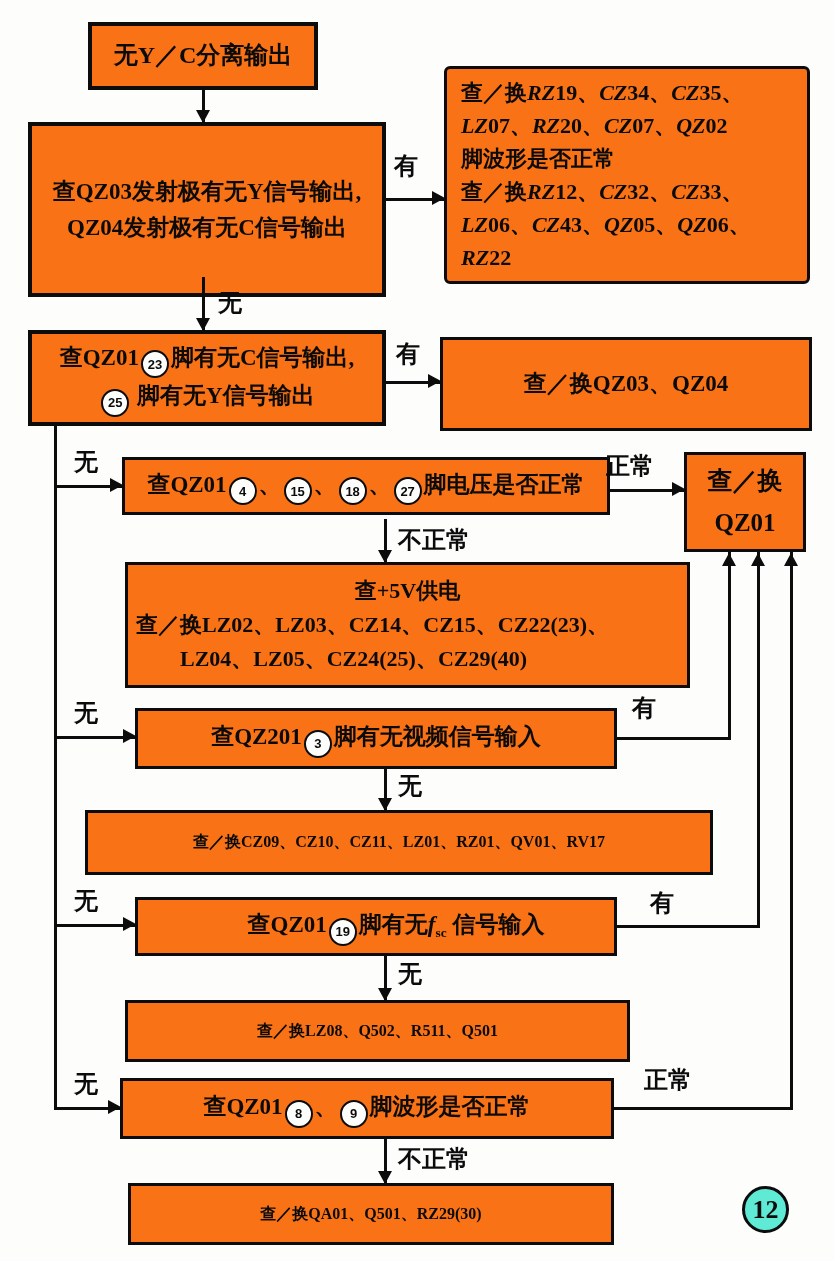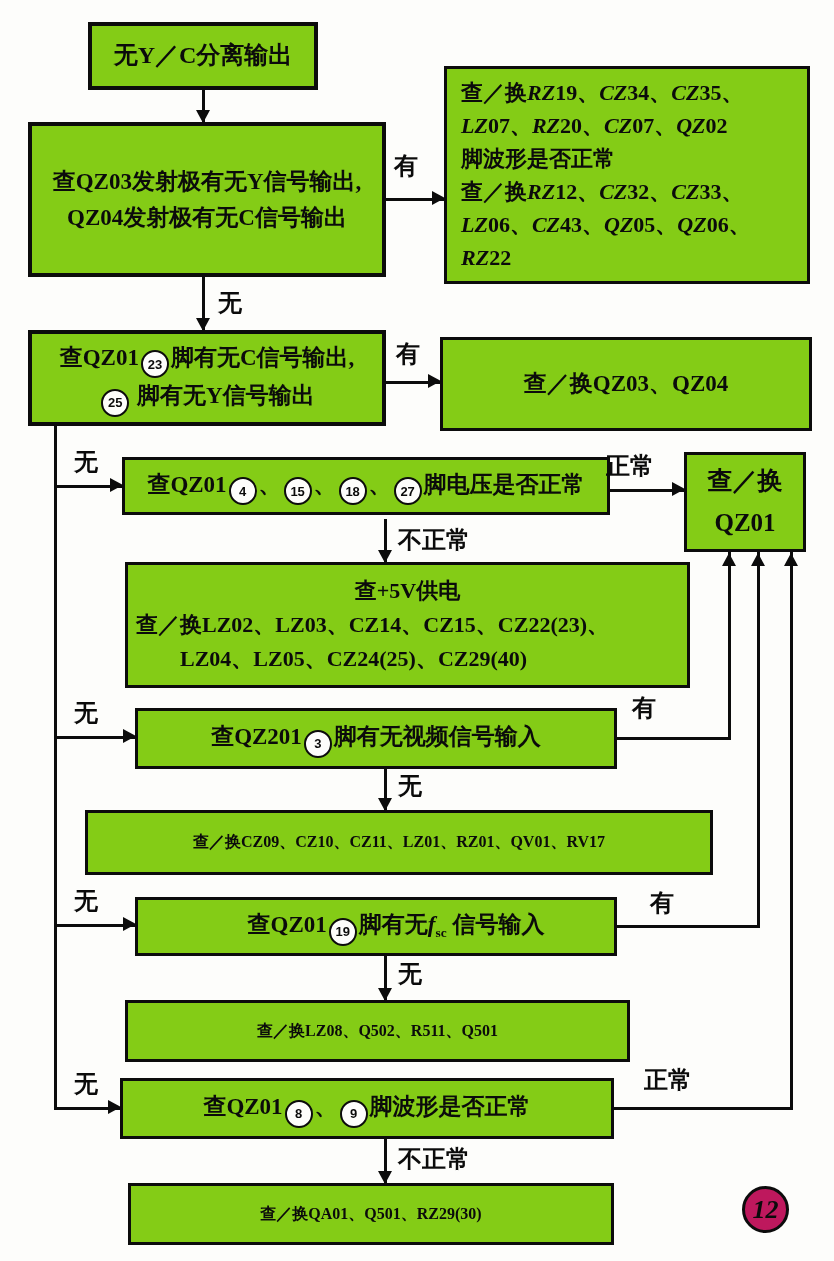--- a/index.html
+++ b/index.html
@@ -1,21 +1,21 @@
 <!DOCTYPE html>
 <html><head>
 <meta charset="utf-8">
 <style>
   html,body { margin:0; padding:0; background:#ffffff; }
   .stage {
     position:relative; width:834px; height:1261px; background:#fdfdfb;
     font-family:"Liberation Serif","DejaVu Serif",serif; color:#0b0b0b; overflow:hidden;
   }
   .fbox {
-    position:absolute; box-sizing:border-box; border:3px solid #0c0c0c; background:#84cc16;
+    position:absolute; box-sizing:border-box; border:3px solid #0c0c0c; background:#f97316;
     display:flex; flex-direction:column; justify-content:center; align-items:center;
     font-weight:700; font-size:23px; line-height:1.55; text-align:center;
   }
   .fbox .line { white-space:nowrap; }
   .thick { border-width:4px; }
   .la { align-items:flex-start; text-align:left; }
   .it { font-style:italic; }
   .subsc { font-size:0.58em; font-weight:700; vertical-align:-0.35em; letter-spacing:0; }
   .circ {
     display:inline-flex; width:24px; height:24px; border:2px solid #0c0c0c; border-radius:50%;
@@ -28,41 +28,41 @@
   .ar { position:absolute; width:0; height:0; border-top:7px solid transparent;
         border-bottom:7px solid transparent; border-left:13px solid #0c0c0c; }
   .ad { position:absolute; width:0; height:0; border-left:7px solid transparent;
         border-right:7px solid transparent; border-top:13px solid #0c0c0c; }
   .au { position:absolute; width:0; height:0; border-left:7px solid transparent;
         border-right:7px solid transparent; border-bottom:13px solid #0c0c0c; }
   .elabel { position:absolute; font-weight:700; font-size:24px; white-space:nowrap; }
   .badge {
     position:absolute; box-sizing:border-box; width:47px; height:47px; border:3px solid #0c0c0c;
     border-radius:50%; display:flex; align-items:center; justify-content:center;
-    font-size:26px; font-weight:700; background:#be185d;font-style:italic;
+    font-size:26px; font-weight:700; background:#5eead4;
   }
   
-  .box-c { font-size:22px; line-height:33px; padding:8px 14px; }
+  .box-c { font-size:22px; line-height:33px; padding:8px 14px;border-radius:6px; }
   .box-h { font-size:22px; line-height:34px; }
   .box-h .line:nth-child(1) { align-self:center; }
   .box-h .line:nth-child(2) { align-self:flex-start; padding-left:8px; }
   .box-h .line:nth-child(3) { align-self:flex-start; padding-left:52px; }
   .box-g { font-size:25px; line-height:1.7; }
   .box-j, .box-n, .box-l { font-size:16px; }
 </style>
 </head>
 <body>
 
 <div class="stage">
 
   <div class="fbox thick" style="left:88px; top:22px; width:230px; height:68px; font-size:24px;">
       <div class="line"><span>无Y／C分离输出</span></div>
     </div>
 
-  <div class="fbox thick" style="left:28px; top:122px; width:358px; height:155px;">
+  <div class="fbox thick" style="left:28px; top:122px; width:358px; height:175px;">
       <div class="line"><span>查QZ03发射极有无Y信号输出,</span></div>
       <div class="line"><span>QZ04发射极有无C信号输出</span></div>
     </div>
 
   <div class="fbox la box-c" style="left:444px; top:66px; width:366px; height:218px;">
       <div class="line"><span>查／换</span><span class="it">RZ</span><span>19、</span><span class="it">CZ</span><span>34、</span><span class="it">CZ</span><span>35、</span></div>
       <div class="line"><span class="it">LZ</span><span>07、</span><span class="it">RZ</span><span>20、</span><span class="it">CZ</span><span>07、</span><span class="it">QZ</span><span>02</span></div>
       <div class="line"><span>脚波形是否正常</span></div>
       <div class="line"><span>查／换</span><span class="it">RZ</span><span>12、</span><span class="it">CZ</span><span>32、</span><span class="it">CZ</span><span>33、</span></div>
       <div class="line"><span class="it">LZ</span><span>06、</span><span class="it">CZ</span><span>43、</span><span class="it">QZ</span><span>05、</span><span class="it">QZ</span><span>06、</span></div>

